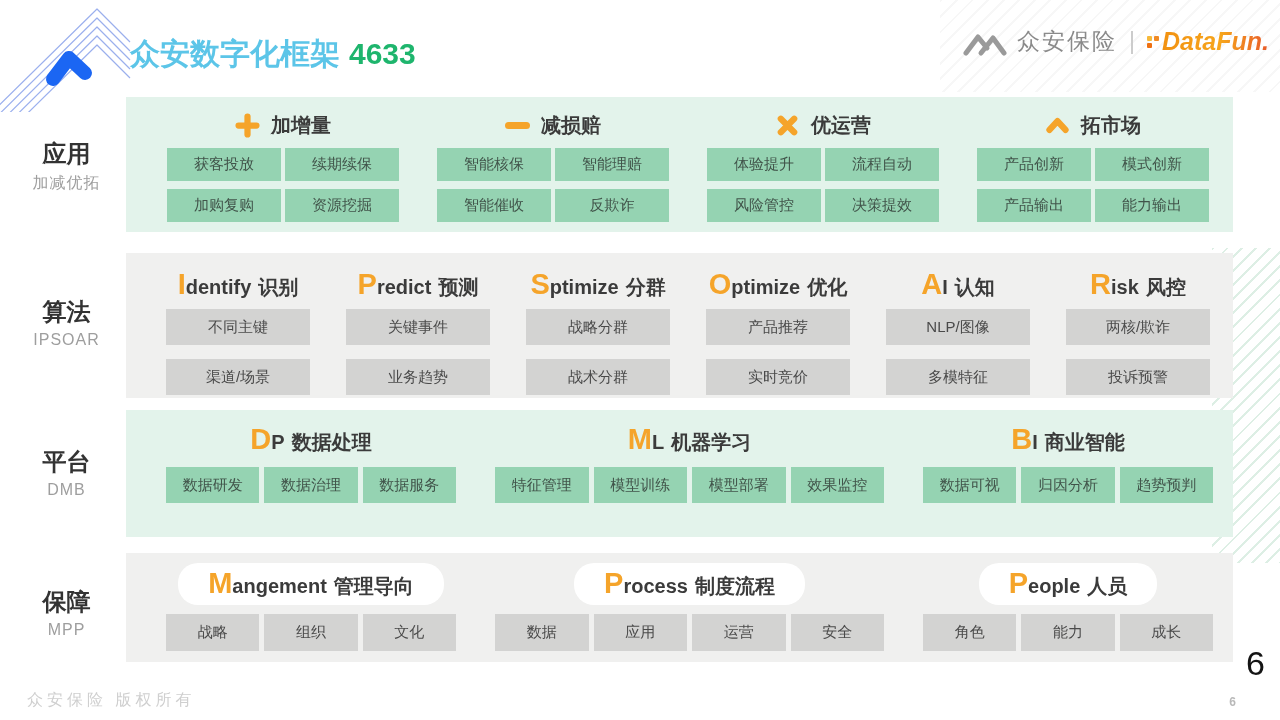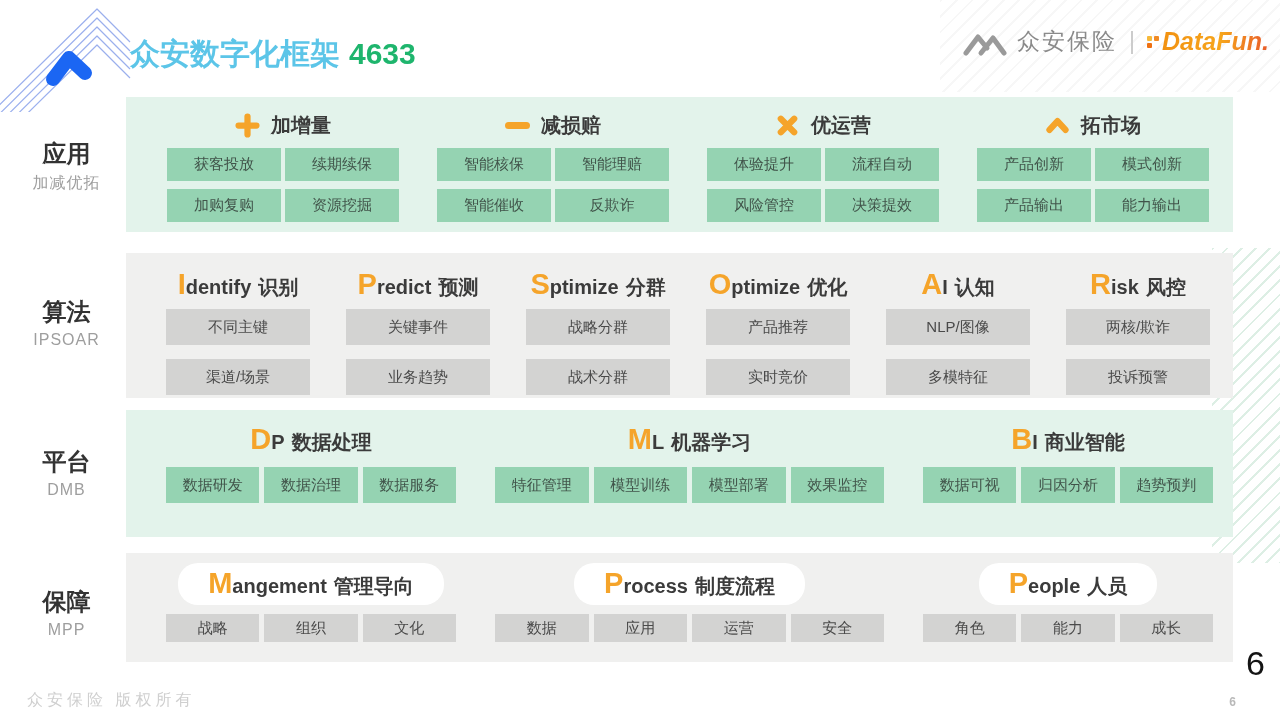--- a/index.html
+++ b/index.html
@@ -76,21 +76,21 @@
   .w3{width:290px;} .w4{width:389px;}
   .plat-group .lh{margin-top:14px;height:32px;}
   .chips-row{display:grid;gap:5px;}
   .cols3{grid-template-columns:repeat(3,1fr);}
   .cols4{grid-template-columns:repeat(4,1fr);}
   .row3 .chips-row{margin-top:11px;}
   .row3 .chips-row .chip{height:36px;}
   .pill{margin:10px auto 0;width:fit-content;padding:5px 30px 7px;background:#fff;border-radius:20px;
         display:flex;align-items:baseline;justify-content:center;white-space:nowrap;}
   .row4 .chips-row{margin-top:9px;}
-  .row4 .chips-row .chip{height:28px;}
+  .row4 .chips-row .chip{height:37px;}
 
   
   .copyright{position:absolute;left:27px;bottom:9px;font-size:16px;color:#cfcfcf;letter-spacing:4px;}
   .page-big{position:absolute;right:15px;top:644px;font-size:34px;color:#141414;z-index:2;}
   .page-small{position:absolute;right:44px;top:695px;font-size:12px;color:#b9b9b9;font-weight:bold;}
 </style>
 </head>
 <body>
 
 <div class="slide">

